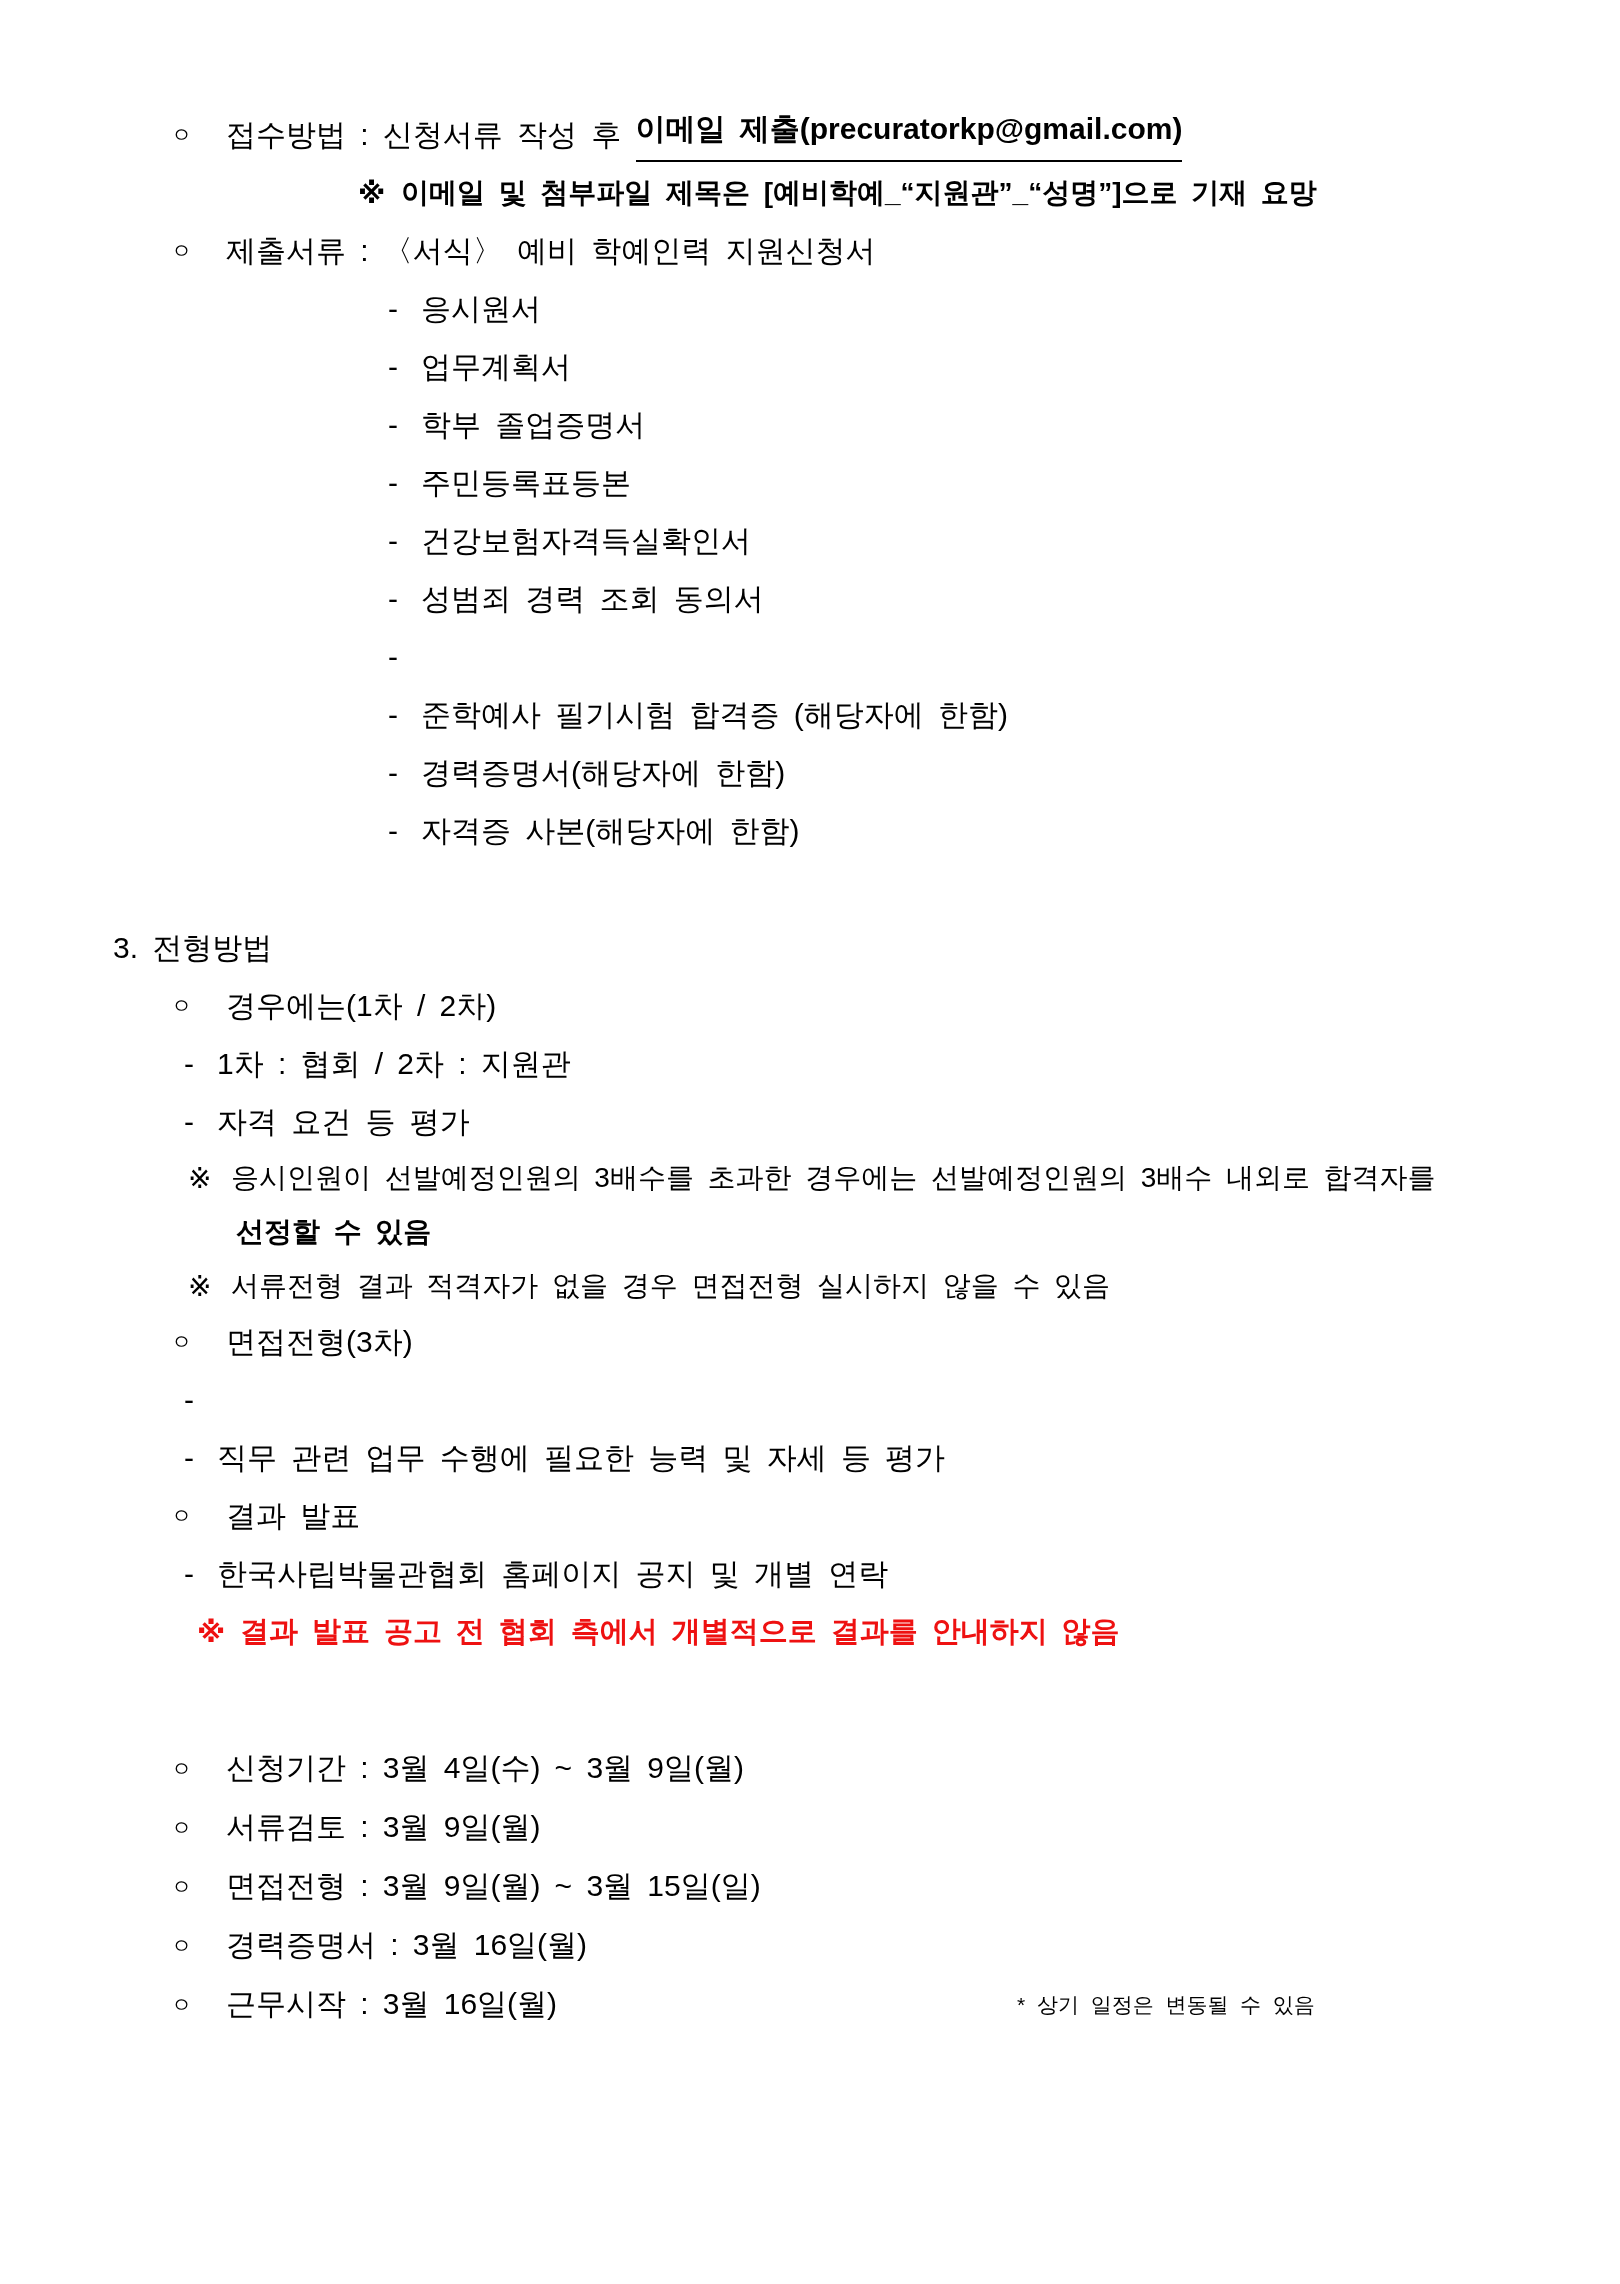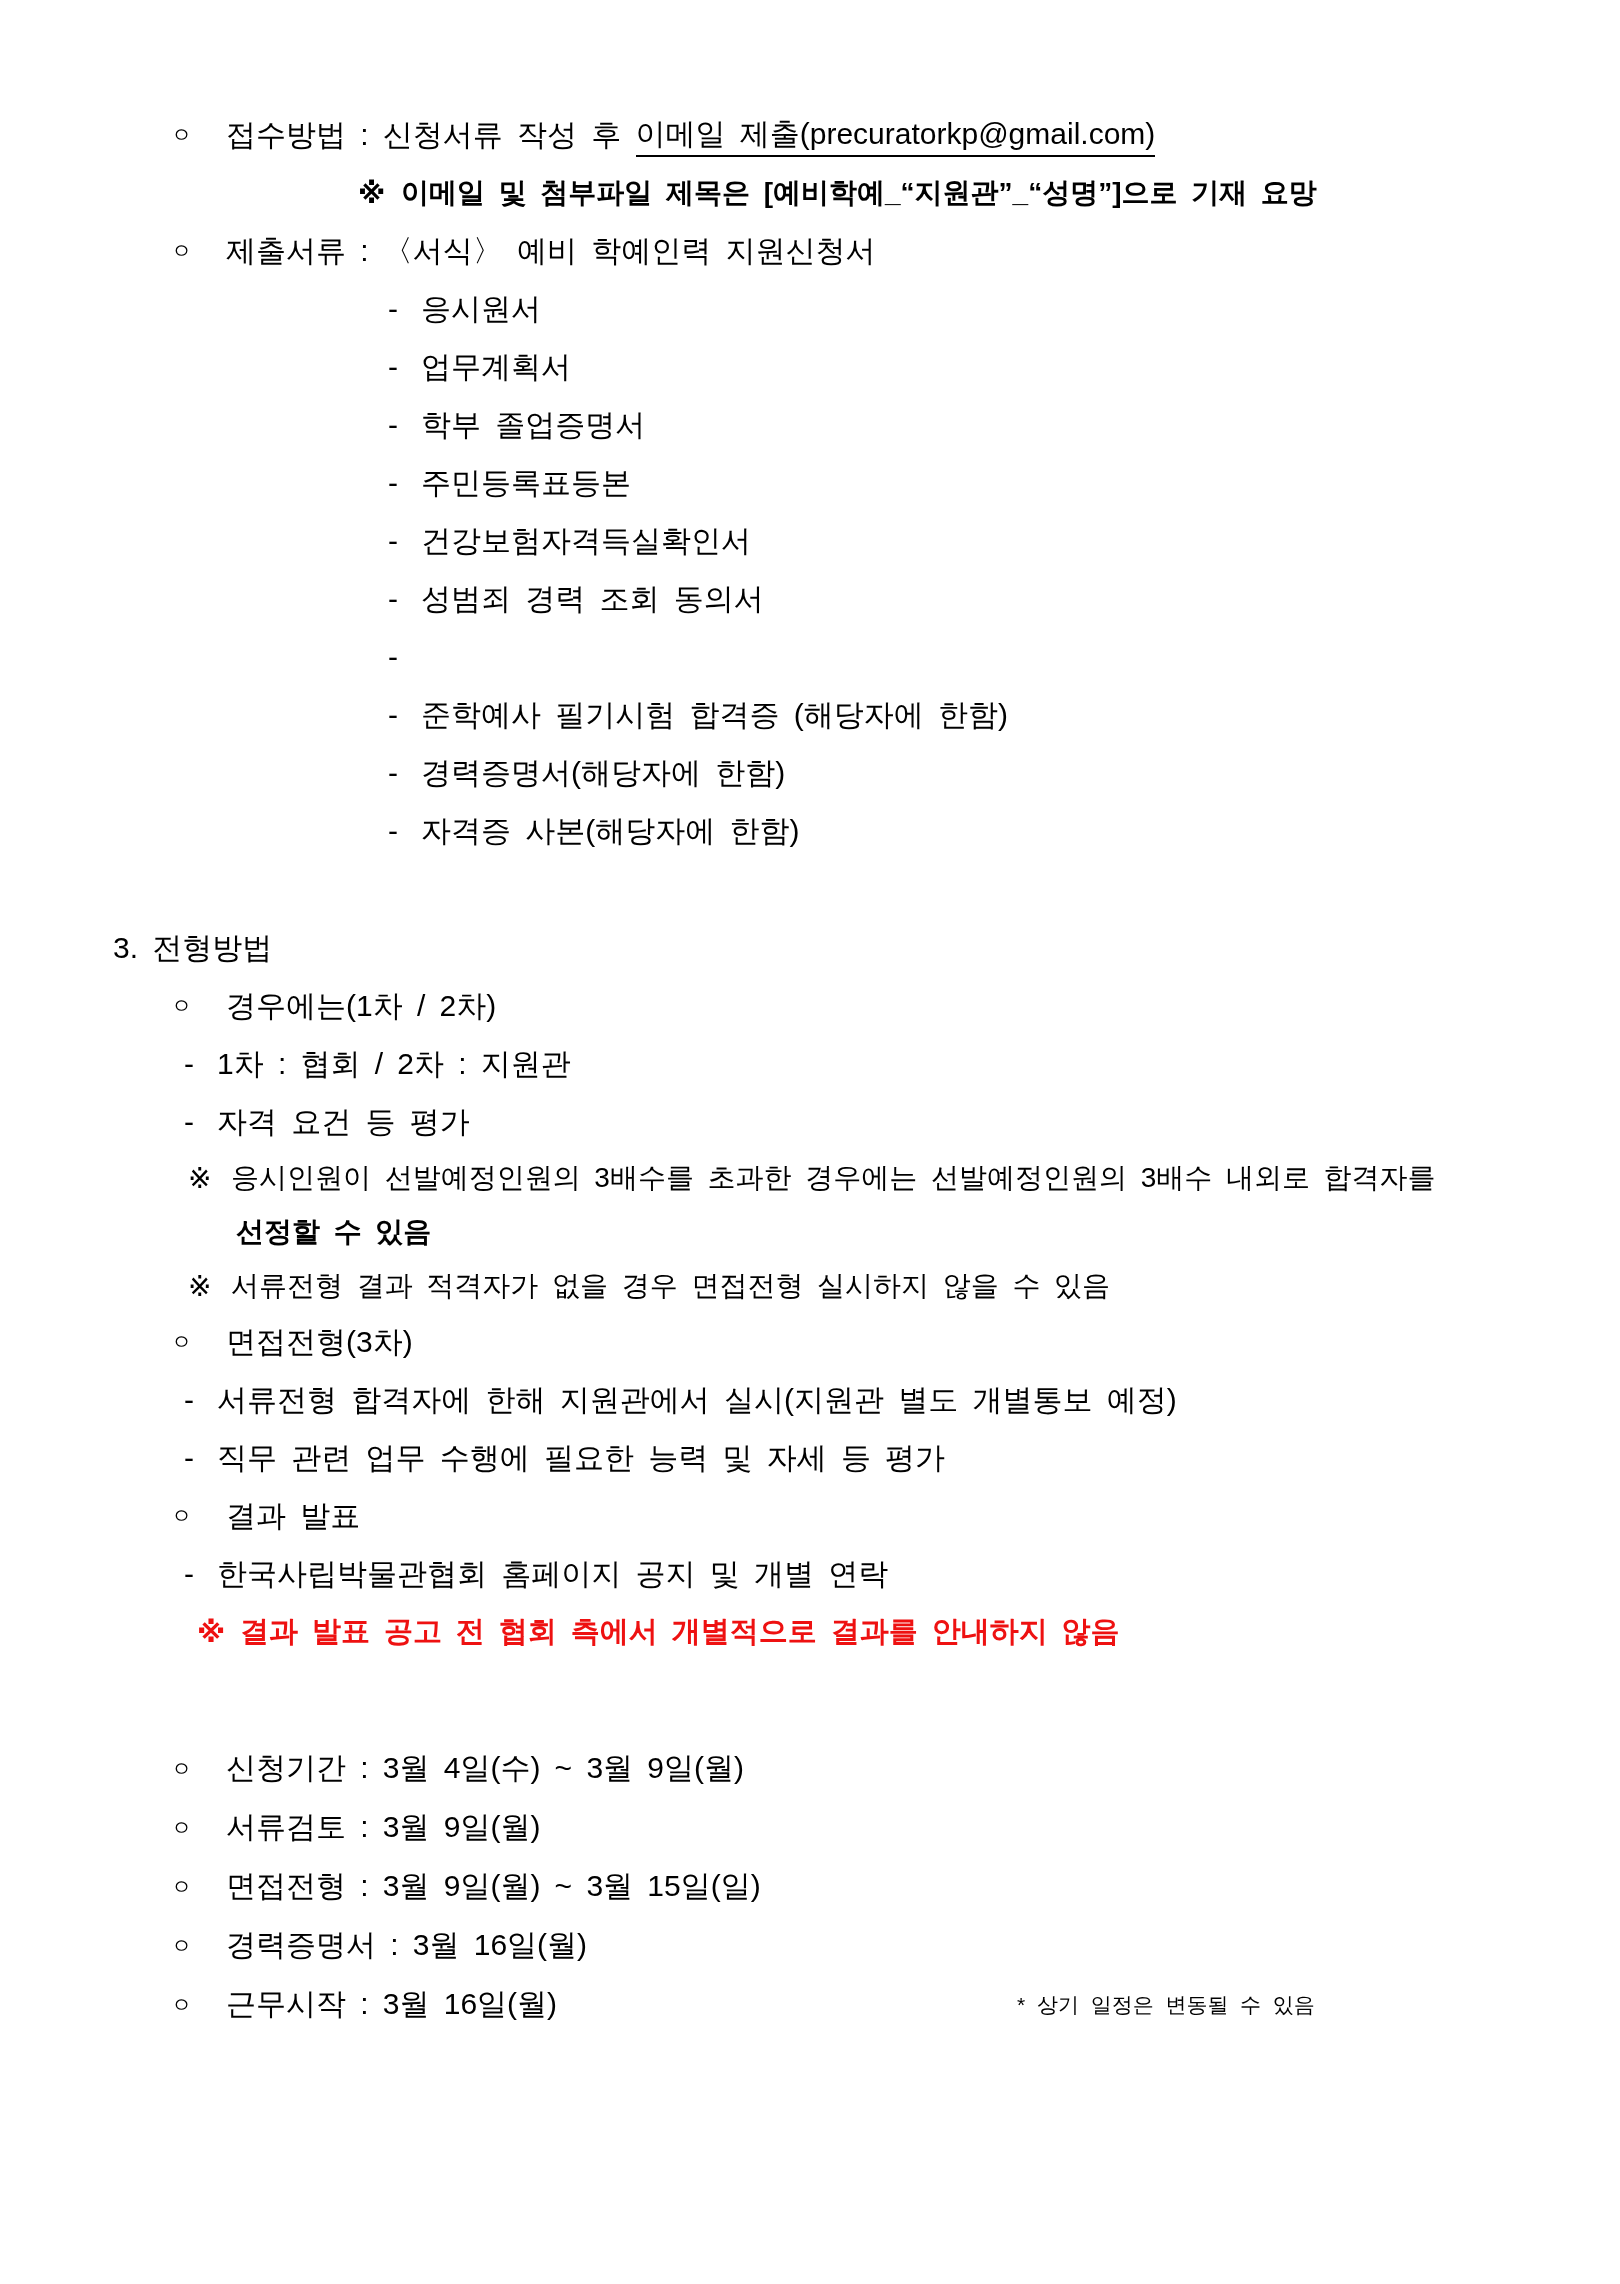--- a/index.html
+++ b/index.html
@@ -31,21 +31,21 @@
   .l-red   {padding-left:197px;font-size:29px;font-weight:700;height:58px;}
   .l-doc   {padding-left:388px;}
   .l-note-top{padding-left:358px;font-size:28px;font-weight:700;}
   .l-sched {height:59px;}
   .gap     {height:59px;}
   .gap-lg  {height:78px;}
   
   .bullet{font-size:21px;width:55px;display:inline-block;}
   .dash{width:33px;display:inline-block;}
   .note-mark{width:43px;display:inline-block;}
-  .em{font-weight:400;border-bottom:2.6px solid #000000;padding-bottom:0;}
+  .em{font-weight:700;border-bottom:2.6px solid #000000;padding-bottom:10px;}
   .red-text{color:#ee1111;}
   .red-text .note-mark{color:#ee1111;}
   .sched-note{position:absolute;left:1017px;top:0;height:59px;display:flex;align-items:center;font-size:21px;word-spacing:5.9px;}
 </style>
 </head>
 <body>
 
 <div class="page">
   <div class="content">
 
@@ -115,21 +115,21 @@
       <span>선정할 수 있음</span>
     </div>
     <div class="line l-note">
       <span class="note-mark">※</span><span>서류전형 결과 적격자가 없을 경우 면접전형 실시하지 않을 수 있음</span>
     </div>
 
     <div class="line l-b1">
       <span class="bullet">ㅇ</span><span>면접전형(3차)</span>
     </div>
     <div class="line l-dash">
-      <span class="dash">-</span><span>서류전형 합격자에 한해 지원관에서 실시(지원관 별도 개별통보 예정)</span>
+      <span class="dash">-</span>
     </div>
     <div class="line l-dash">
       <span class="dash">-</span><span>직무 관련 업무 수행에 필요한 능력 및 자세 등 평가</span>
     </div>
 
     <div class="line l-b1">
       <span class="bullet">ㅇ</span><span>결과 발표</span>
     </div>
     <div class="line l-dash">
       <span class="dash">-</span><span>한국사립박물관협회 홈페이지 공지 및 개별 연락</span>

